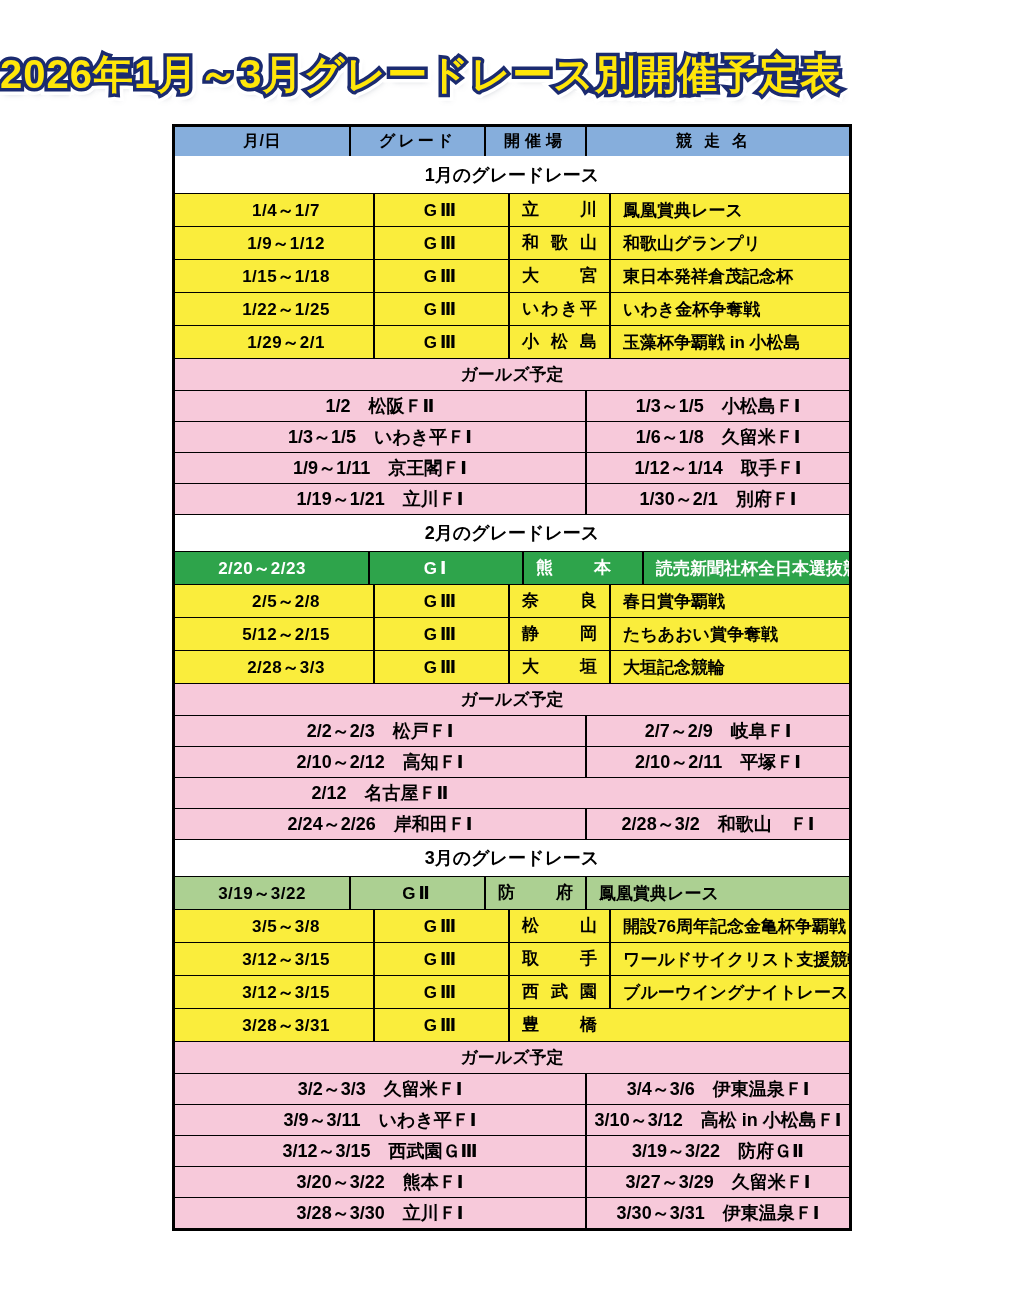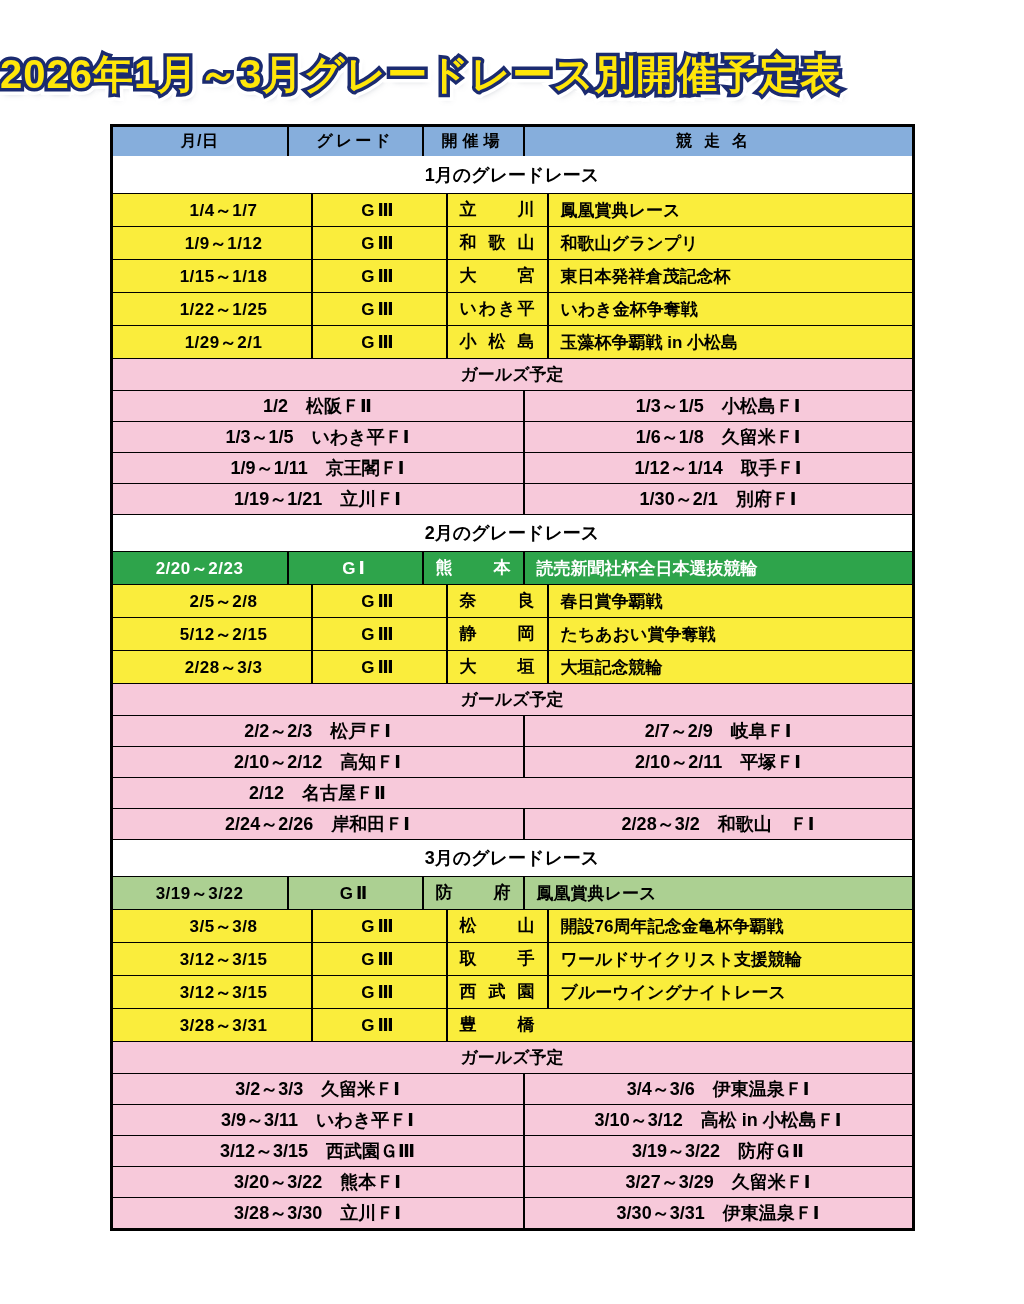--- a/index.html
+++ b/index.html
@@ -34,21 +34,21 @@
     text-shadow:3px 5px 6px rgba(110,120,140,.5);
   }
   .t-outline{
     color:var(--title-yellow);
     -webkit-text-stroke:7px var(--title-outline);
   }
   .t-fill{color:var(--title-yellow);}
 
   
   .sched{
-    width:805px;margin:16px auto;
+    width:680px;margin:16px auto;
     border:3px solid #000;
     background:#fff;
   }
   .row{display:flex;align-items:stretch;border-top:1.5px solid #000;}
   .row:first-child{border-top:none;}
   .cell{
     display:flex;align-items:center;justify-content:center;
     overflow:hidden;white-space:nowrap;
   }
   .cell + .cell{border-left:2px solid #000;}
@@ -69,21 +69,21 @@
   .c-race{flex:1;justify-content:flex-start;padding-left:12px;}
 
   .h-venue{letter-spacing:5px;}
   .h-race{letter-spacing:12px;}
 
   .g-left{flex:0 0 410px;}
   .g-right{flex:1;}
 
   .full{flex:1;}
 
-  .g1{background:var(--g1-green);color:#fff;}
+  .g1{background:var(--g1-green);color:#fff;gap:19px;}
   .g2{background:var(--g2-green);color:#000;}
   .g3{background:var(--row-yellow);color:#000;padding-left:24px;}
 </style>
 </head>
 <body>
 
 <div class="page">
 
   <h1 class="title">
     <span class="t-glow">2026年1月～3月グレードレース別開催予定表</span>

